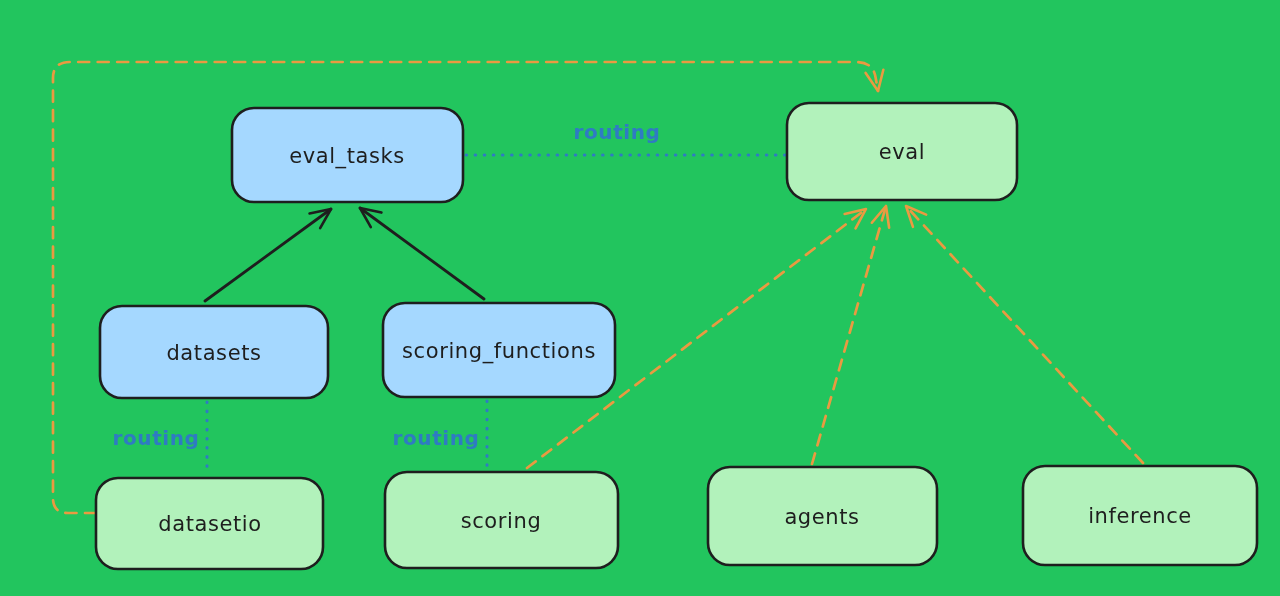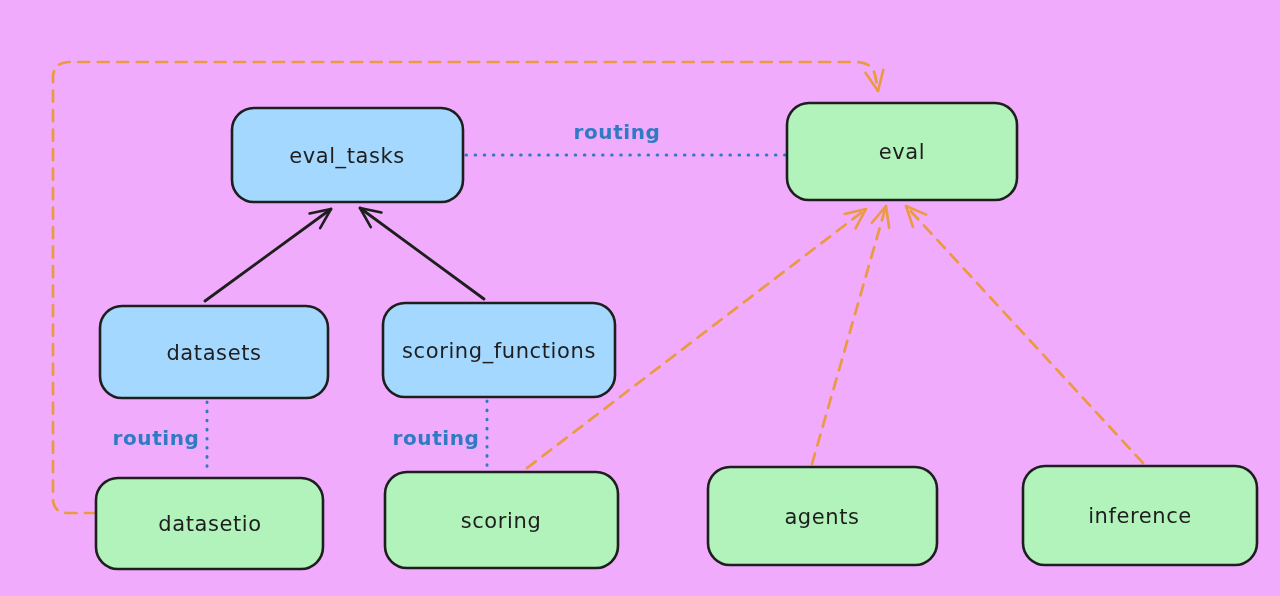--- a/index.html
+++ b/index.html
@@ -1,20 +1,20 @@
 <!DOCTYPE html>
 <html><head>
 <meta charset="utf-8">
 <style>
   html, body { margin: 0; padding: 0; background: #ffffff; }
   .canvas {
     position: relative;
     width: 1280px;
     height: 596px;
-    background: #f0abfc;
+    background: #22c55e;
     font-family: "DejaVu Sans", sans-serif;
     overflow: hidden;
   }
   svg { display: block; }
   .node-box {
     stroke-width: 2.6;
     stroke-linejoin: round;
   }
   .node-label {
     font-family: "DejaVu Sans", sans-serif;

